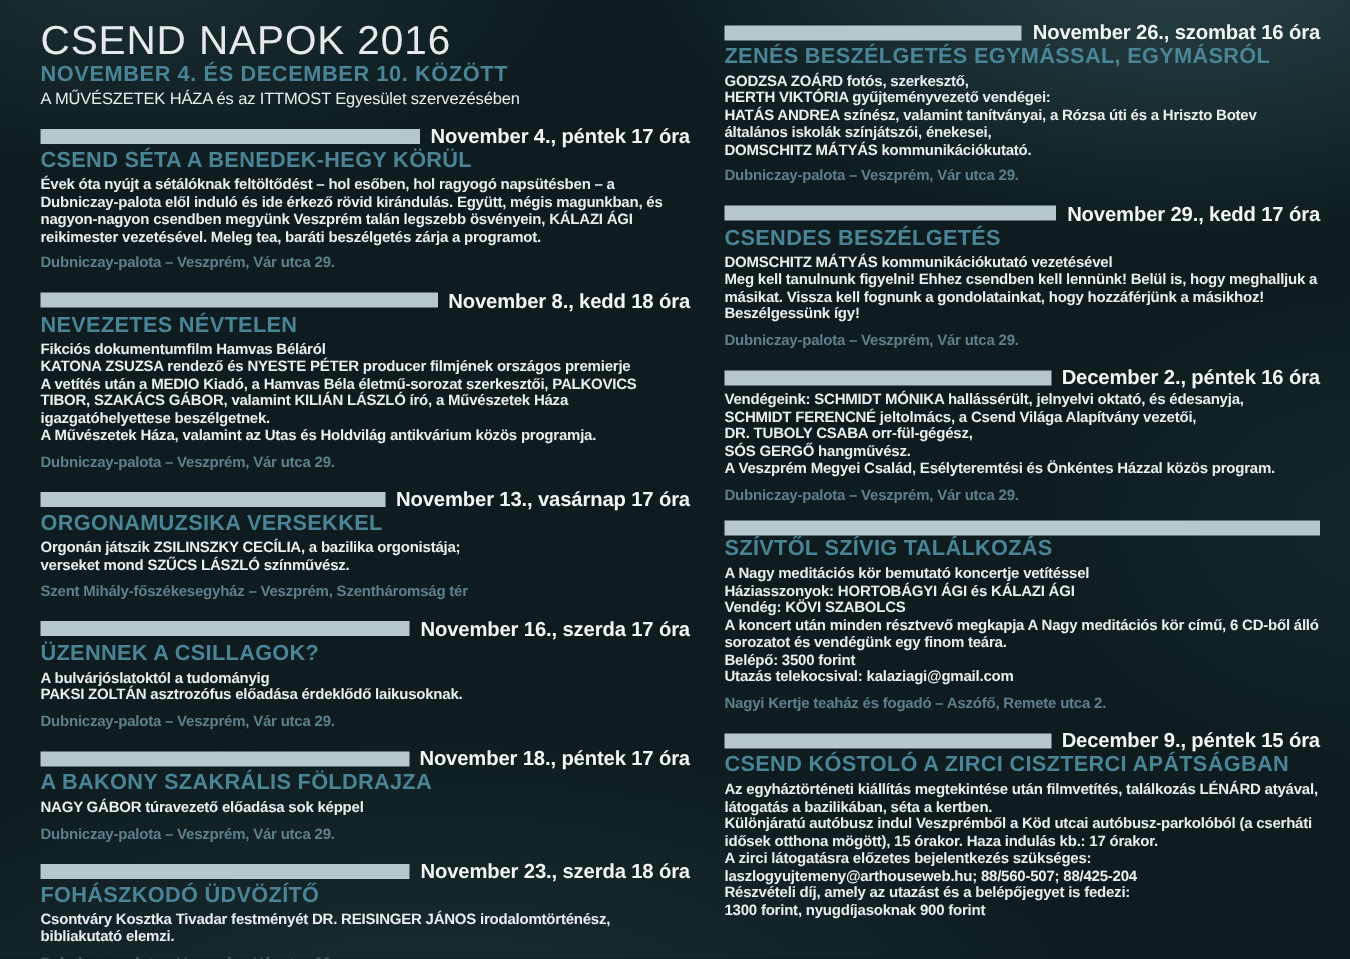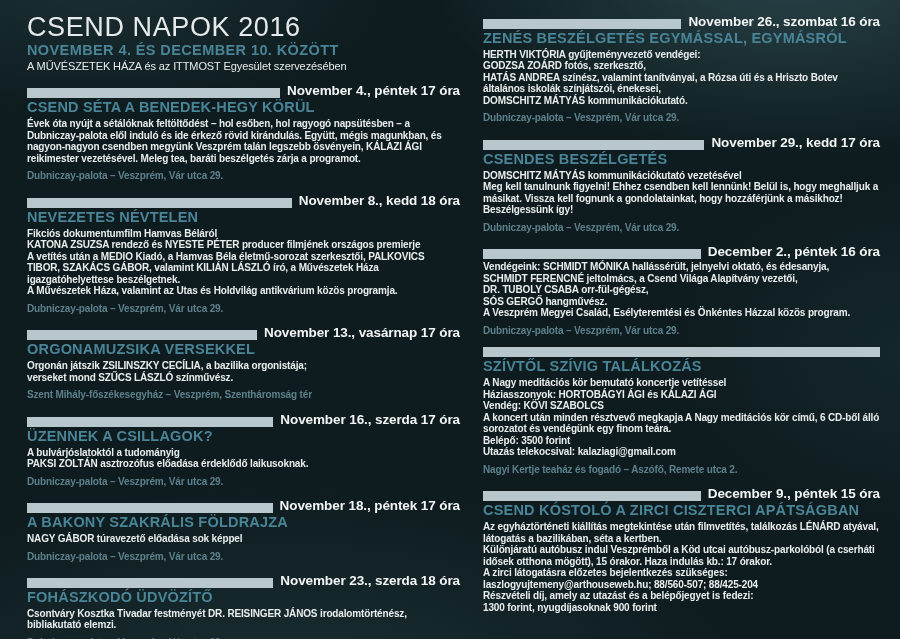--- a/index.html
+++ b/index.html
@@ -26,21 +26,21 @@
   .masthead .subtitle {
     font-size: 14.5px; font-weight: 700; letter-spacing: 0.4px;
     color: var(--accent, #4a8497); margin-top: 1px;
   }
   .masthead .organizer {
     font-size: 11px; font-weight: 400; color: var(--text, #e9eded);
     margin-top: 2px; letter-spacing: -0.1px;
   }
 
   .event { margin-bottom: 11px; }
-  .event-header { display: flex; align-items: flex-end; gap: 7px; margin-bottom: 2px; }
+  .event-header { display: flex; align-items: center; gap: 7px; margin-bottom: 2px; }
   .event-header .bar { flex: 1; height: 10px; background: var(--bar, #b7c7cb); }
   .event-header .date {
     font-size: 13.5px; font-weight: 700; color: #f3f5f5;
     white-space: nowrap; letter-spacing: -0.1px;
   }
   .event-title {
     font-size: 14.5px; font-weight: 700; letter-spacing: 0.2px;
     color: var(--accent, #4a8497); margin-bottom: 2px; line-height: 1.1;
   }
   .event-body .line {
@@ -143,22 +143,22 @@
   </div>
   <div class="col col-right">
     <div class="events" id="col-right">
   <section class="event">
     <div class="event-header">
       <span class="bar"></span>
       <span class="date">November 26., szombat 16 óra</span>
     </div>
     <h2 class="event-title">ZENÉS BESZÉLGETÉS EGYMÁSSAL, EGYMÁSRÓL</h2>
     <div class="event-body">
+            <div class="line">GODZSA ZOÁRD fotós, szerkesztő,</div>
             <div class="line">HERTH VIKTÓRIA gyűjteményvezető vendégei:</div>
-            <div class="line">GODZSA ZOÁRD fotós, szerkesztő,</div>
             <div class="line">HATÁS ANDREA színész, valamint tanítványai, a Rózsa úti és a Hriszto Botev általános iskolák színjátszói, énekesei,</div>
             <div class="line">DOMSCHITZ MÁTYÁS kommunikációkutató.</div>
           </div>
     <div class="event-venue">Dubniczay-palota – Veszprém, Vár utca 29.</div>
   </section>
 
   <section class="event">
     <div class="event-header">
       <span class="bar"></span>
       <span class="date">November 29., kedd 17 óra</span>

